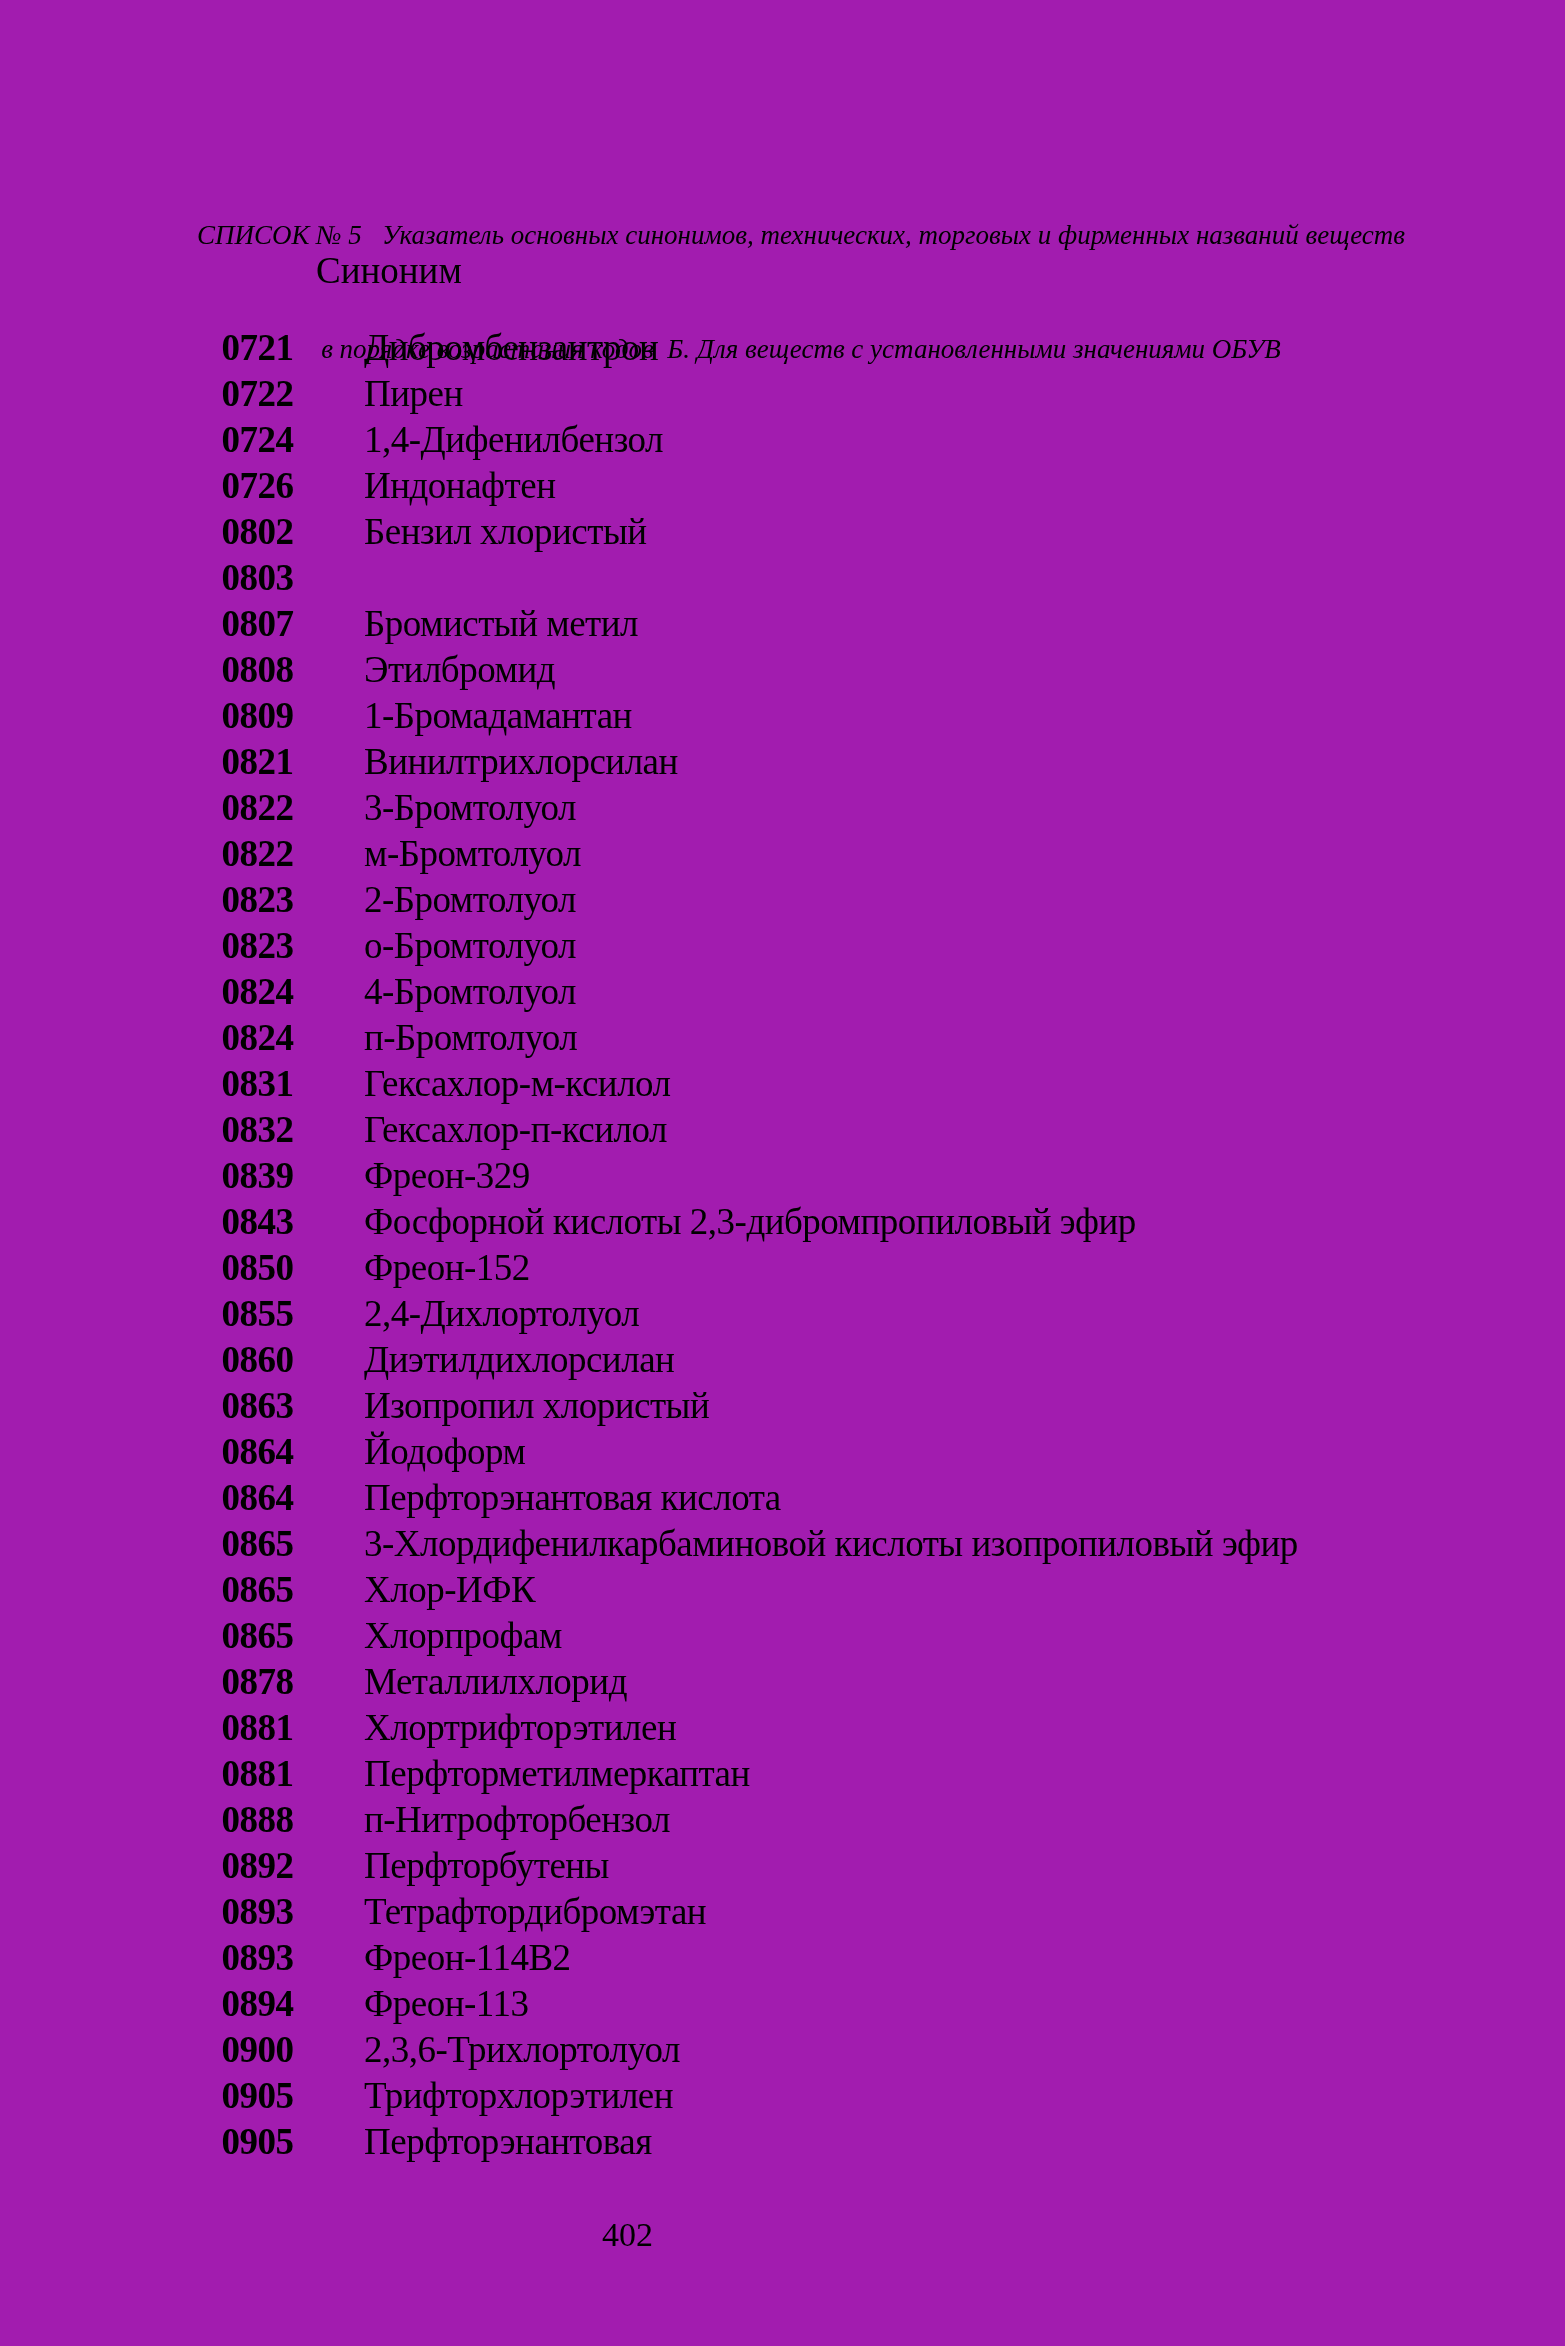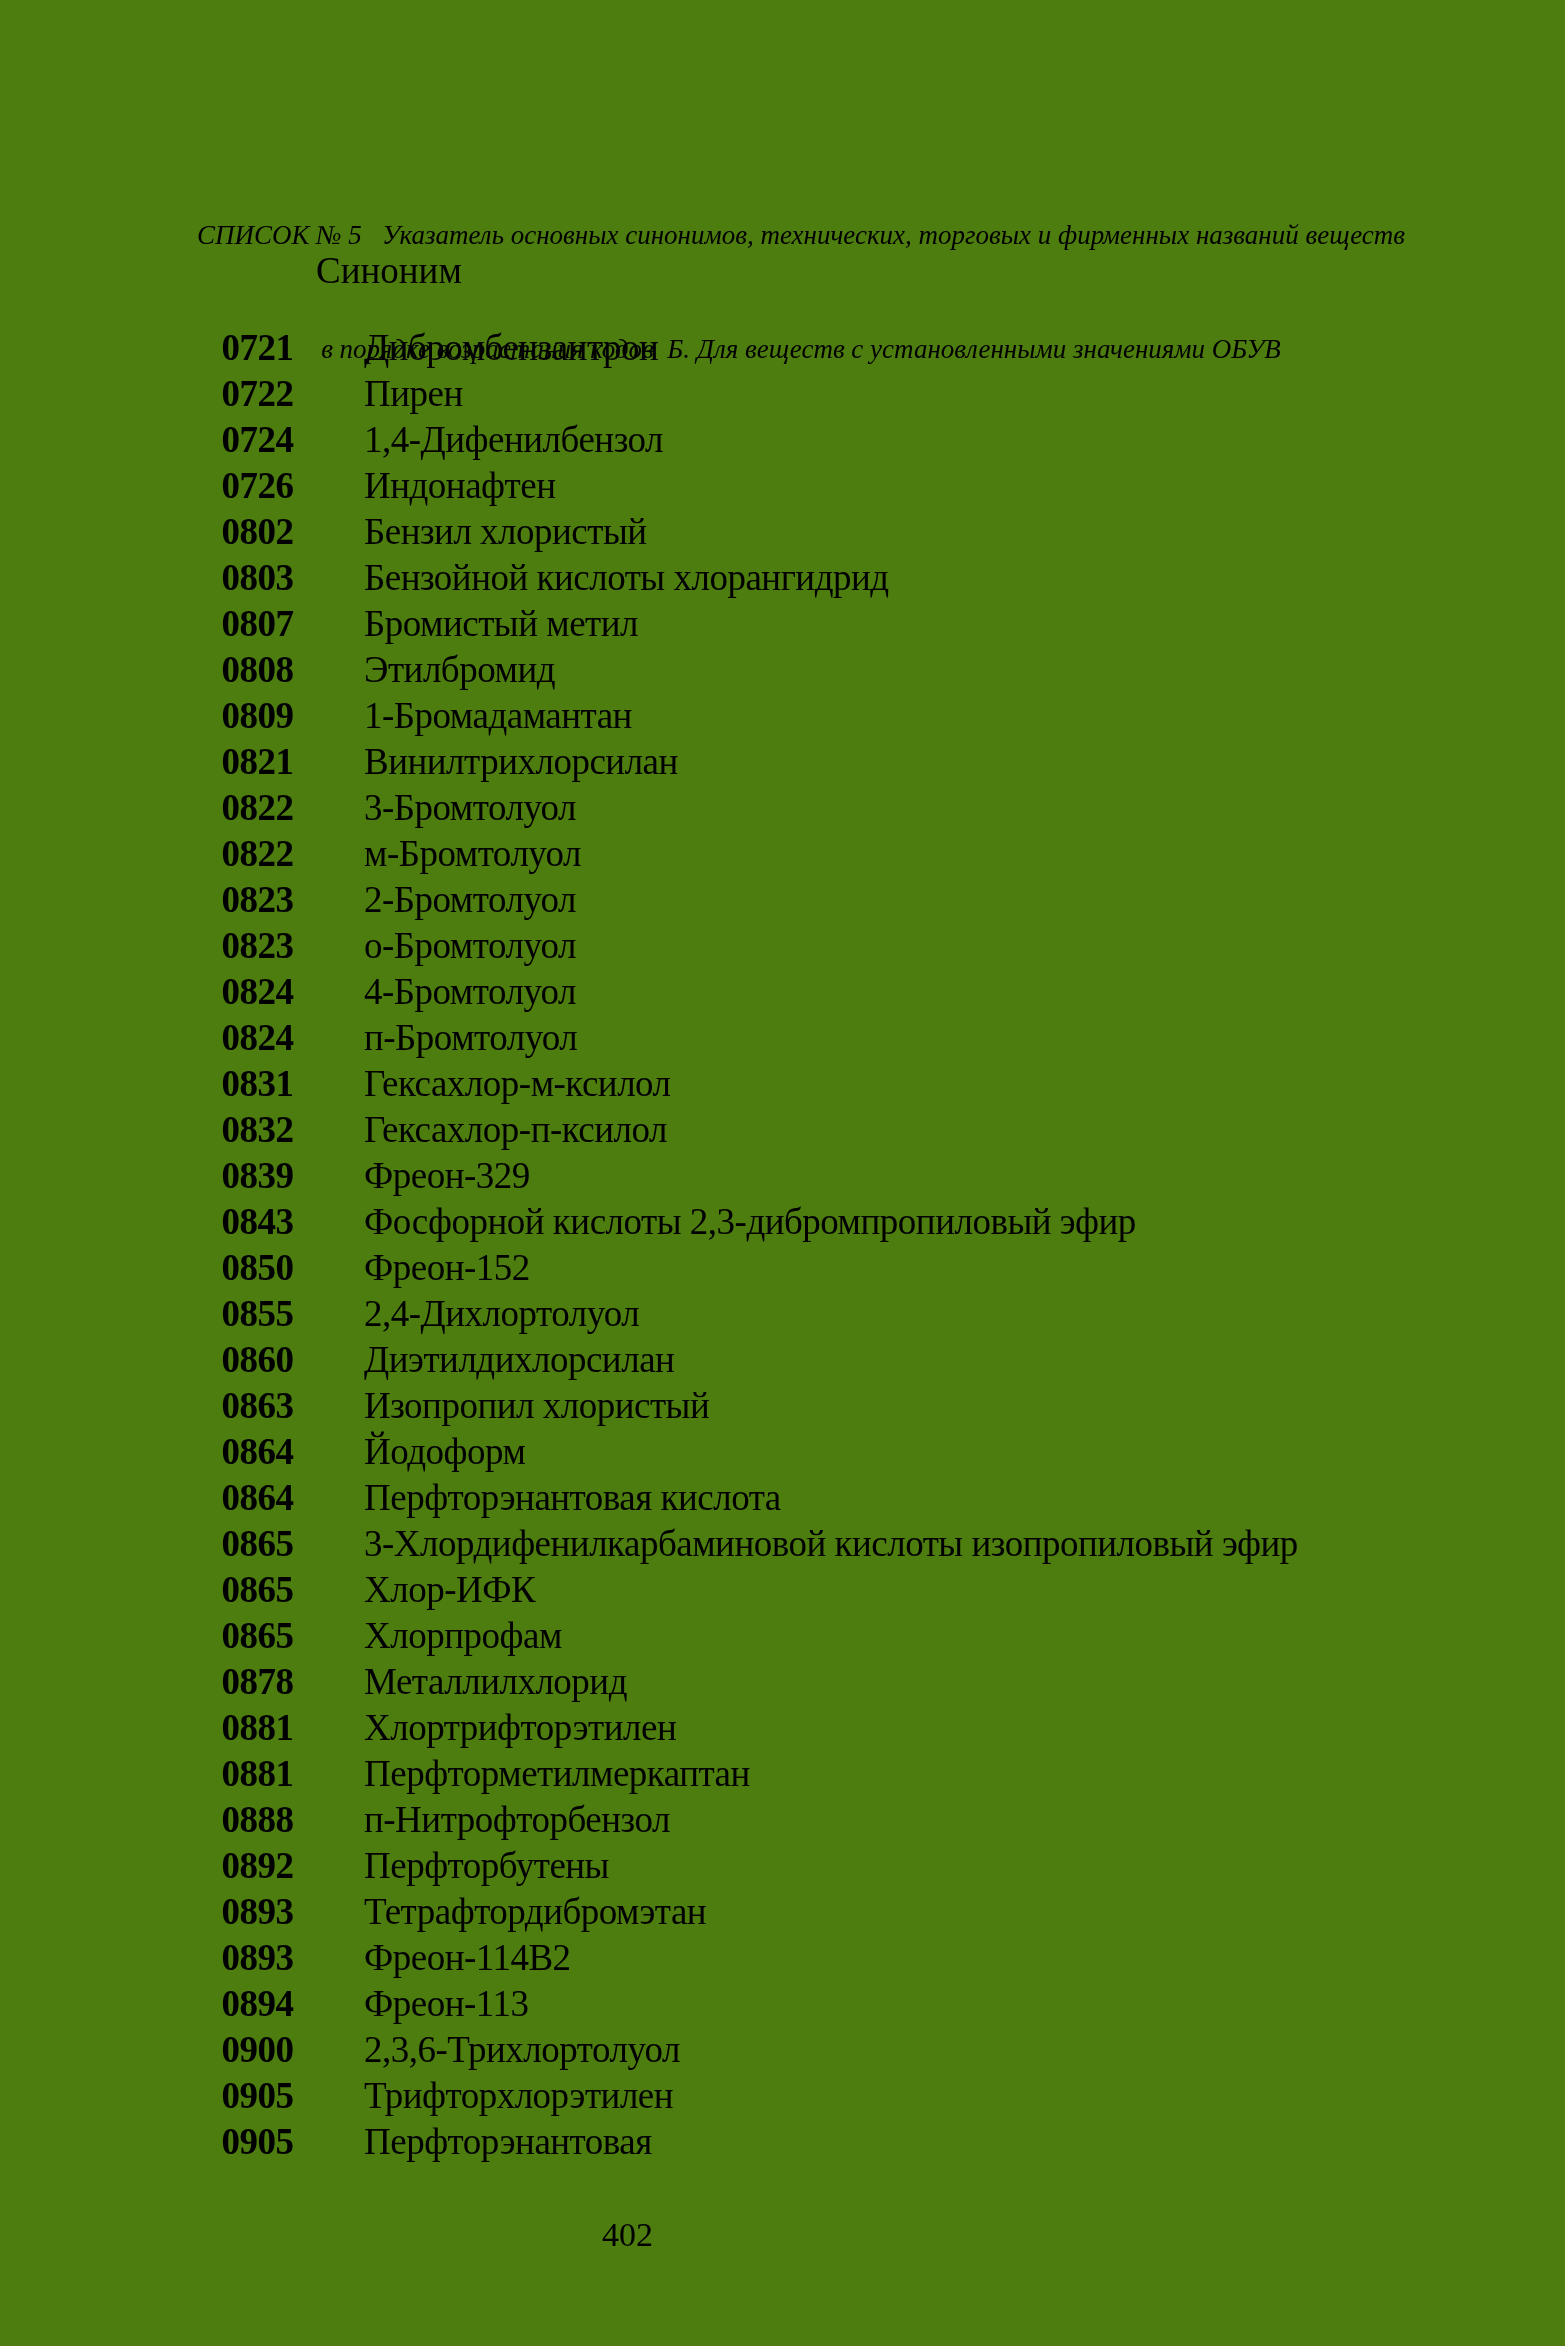--- a/index.html
+++ b/index.html
@@ -4,21 +4,21 @@
 <style>
   html, body {
     margin: 0;
     padding: 0;
     background: #ffffff;
   }
   .page {
     position: relative;
     width: 1565px;
     height: 2346px;
-    background: #4d7c0f;
+    background: #a21caf;
     color: #000000;
     font-family: "Liberation Serif", "DejaVu Serif", serif;
     overflow: hidden;
   }
   .doc-title {
     position: absolute;
     top: 140px;
     left: 37px;
     width: 1528px;
     text-align: center;
@@ -115,21 +115,20 @@
         <span class="syn-cell">Индонафтен</span>
       </div>
 
       <div class="row">
         <span class="code-cell">0802</span>
         <span class="syn-cell">Бензил хлористый</span>
       </div>
 
       <div class="row">
         <span class="code-cell">0803</span>
-        <span class="syn-cell">Бензойной кислоты хлорангидрид</span>
       </div>
 
       <div class="row">
         <span class="code-cell">0807</span>
         <span class="syn-cell">Бромистый метил</span>
       </div>
 
       <div class="row">
         <span class="code-cell">0808</span>
         <span class="syn-cell">Этилбромид</span>

